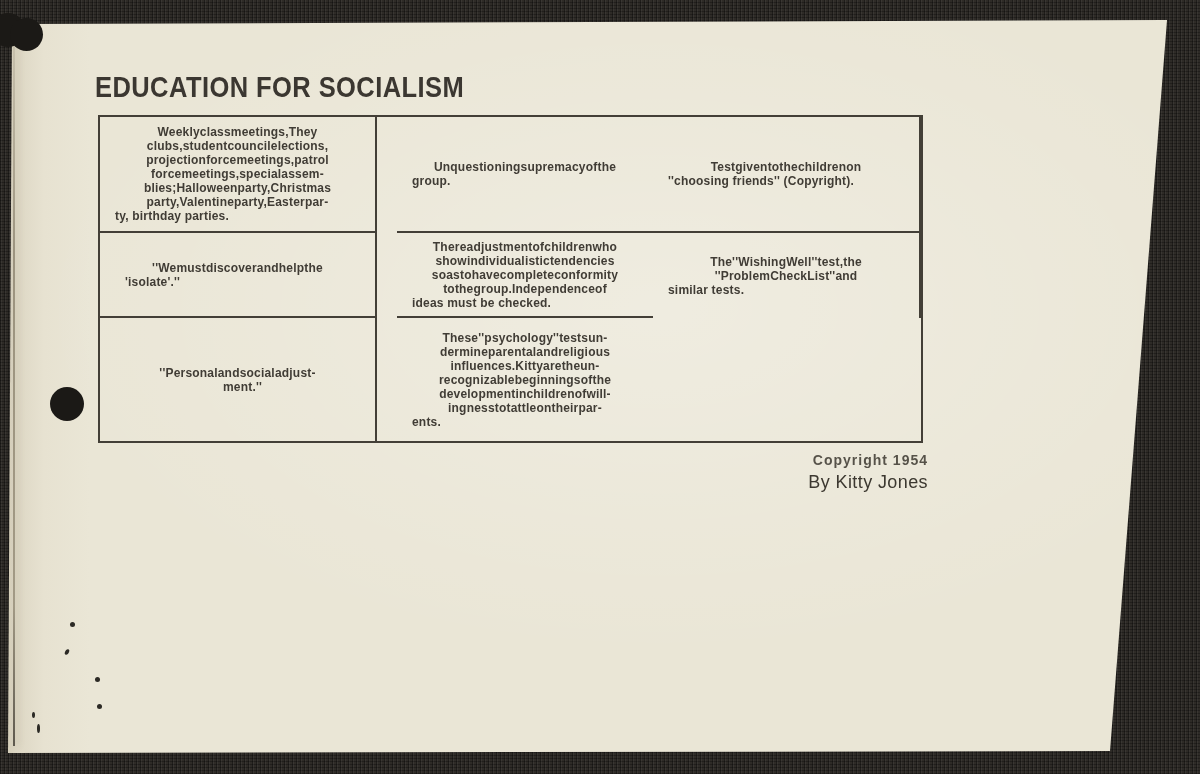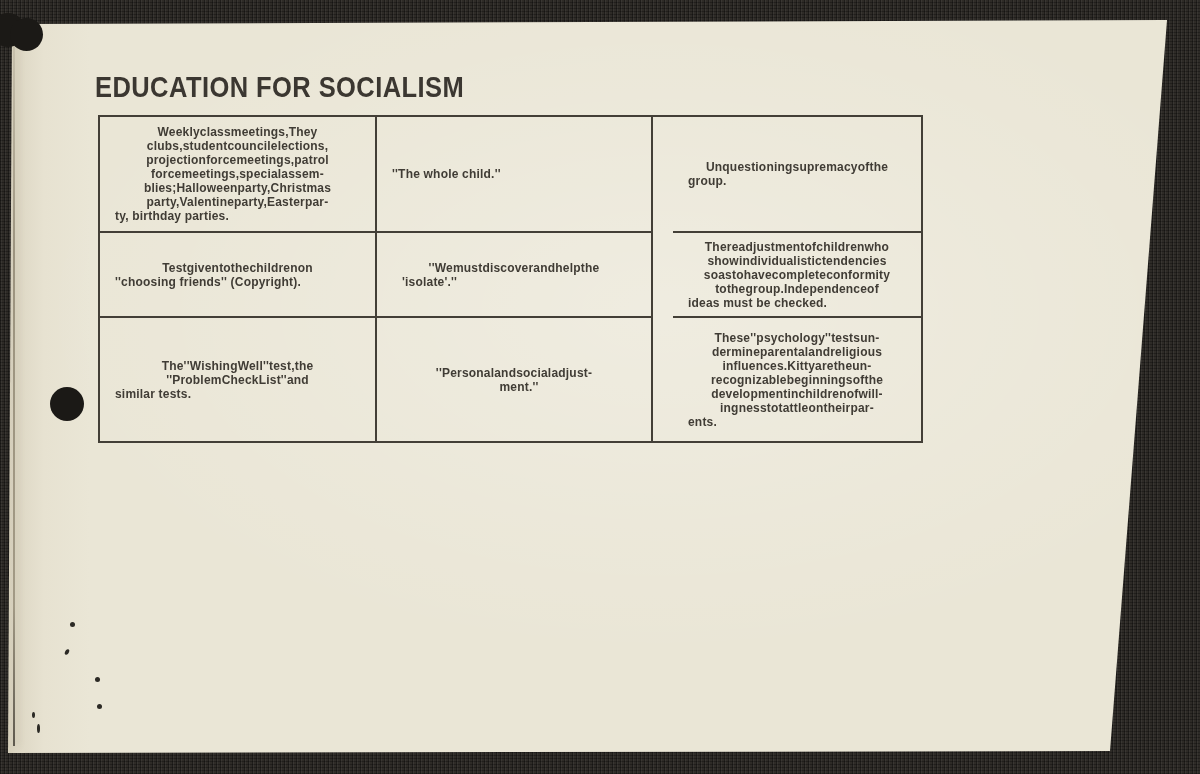--- a/index.html
+++ b/index.html
@@ -119,23 +119,20 @@
           </div>
           <div class="jline">
             <span>party,</span>
             <span>Valentine</span>
             <span>party,</span>
             <span>Easter</span>
             <span>par-</span>
           </div>
           <div class="lastline">ty, birthday parties.</div>
         </div>
-      <div class="cell">
-          <div class="lastline">''The whole child.''</div>
-        </div>
       <div class="cell last-col">
           <div class="jline">
             <span>Unquestioning</span>
             <span>supremacy</span>
             <span>of</span>
             <span>the</span>
           </div>
           <div class="lastline">group.</div>
         </div>
 
@@ -255,20 +252,24 @@
             <span>to</span>
             <span>tattle</span>
             <span>on</span>
             <span>their</span>
             <span>par-</span>
           </div>
           <div class="lastline">ents.</div>
         </div>
     </div>
 
+    <div class="copyright">
+      <div class="c1">Copyright 1954</div>
+      <div class="c2">By Kitty Jones</div>
+    </div>
 
     <div class="speck sp1"></div>
     <div class="speck sp2"></div>
     <div class="speck sp3"></div>
     <div class="speck sp4"></div>
     <div class="speck sp5"></div>
     <div class="speck sp6"></div>
   </div>
 
   <div class="hole h1a"></div>

